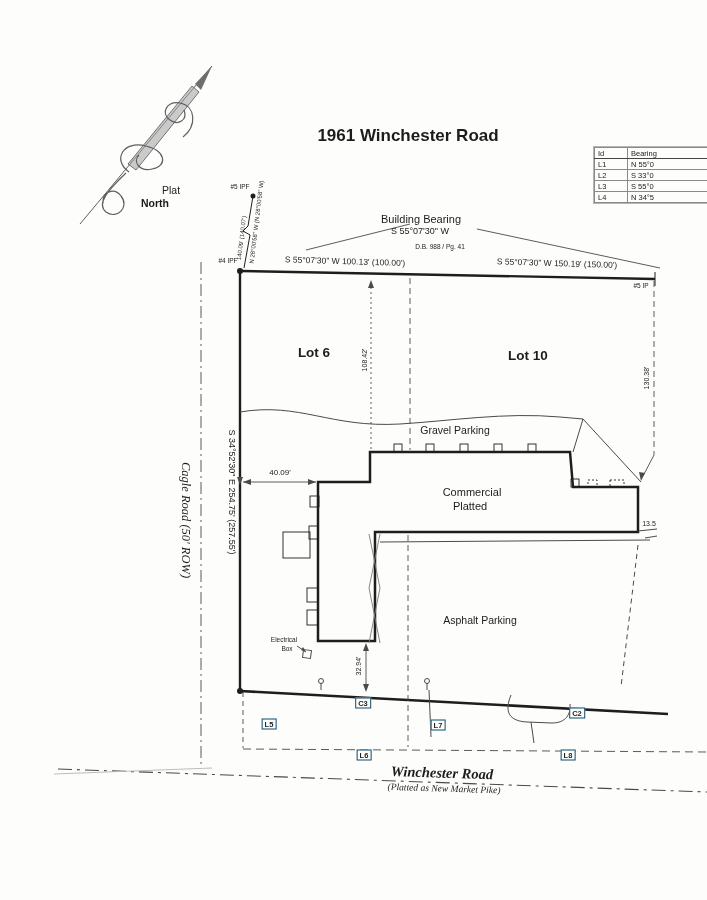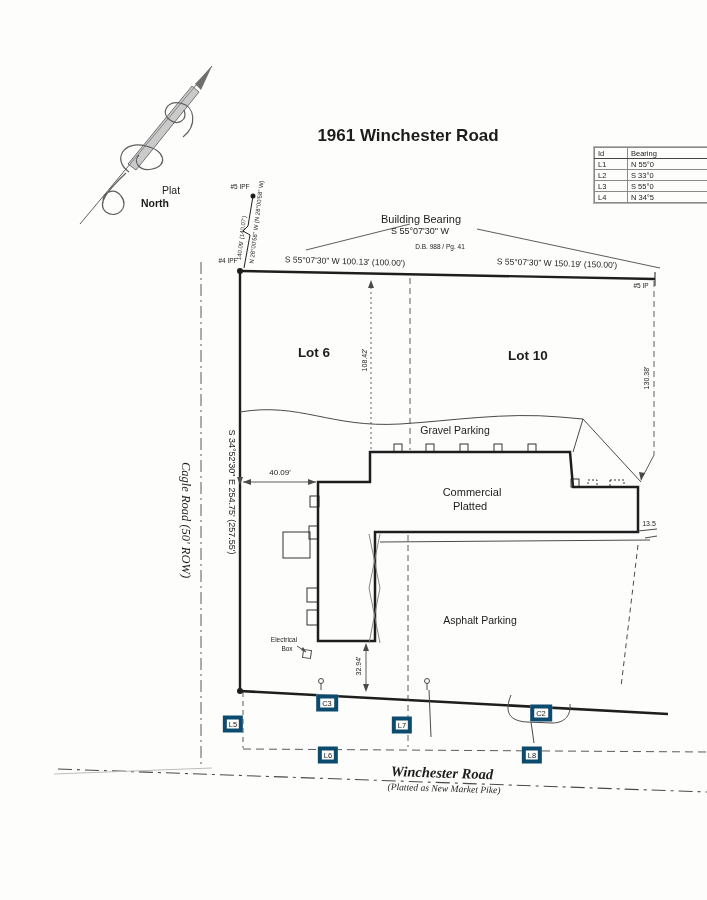--- a/index.html
+++ b/index.html
@@ -7,22 +7,22 @@
         font-family:"Liberation Sans",sans-serif;color:#1c1c1c;}
   svg.plat{position:absolute;left:0;top:0;width:707px;height:900px;}
   .lbl{position:absolute;transform:translate(-50%,-50%);white-space:nowrap;line-height:1.15;
        color:#1c1c1c;font-family:"Liberation Sans",sans-serif;}
   .c{text-align:center;}
   .b{font-weight:bold;}
   .rot90{transform:translate(-50%,-50%) rotate(90deg);}
   .rotm90{transform:translate(-50%,-50%) rotate(-90deg);}
   .rotm83{transform:translate(-50%,-50%) rotate(-83deg);}
   .tilt{transform:translate(-50%,-50%) rotate(1.8deg);}
-  .seg{position:absolute;transform:translate(-50%,-50%);border:4px solid #0c4a6e;background:#fdfdfc;
-       padding:0 2px;font-size:7.5px;font-weight:normal;color:#222;}
+  .seg{position:absolute;transform:translate(-50%,-50%);border:1px solid #0c4a6e;background:#fdfdfc;
+       padding:0 2px;font-size:7.5px;font-weight:bold;color:#222;margin-left:36px;}
   .serifit{font-family:"Liberation Serif",serif;font-style:italic;}
   table.linetable{position:absolute;left:594px;top:147px;width:132px;border-collapse:collapse;
        font-size:7.5px;color:#222;background:#fdfdfc;border:1px solid #555;box-shadow:0 0 0 1px #b5b5b5;}
   table.linetable th,table.linetable td{border:1px solid #8a8a8a;padding:0 3px;height:10px;
        font-weight:normal;text-align:left;white-space:nowrap;}
   table.linetable th{border-bottom:1px solid #444;}
   .idcol{width:26px;text-align:left;}
 </style>
 </head>
 <body>

